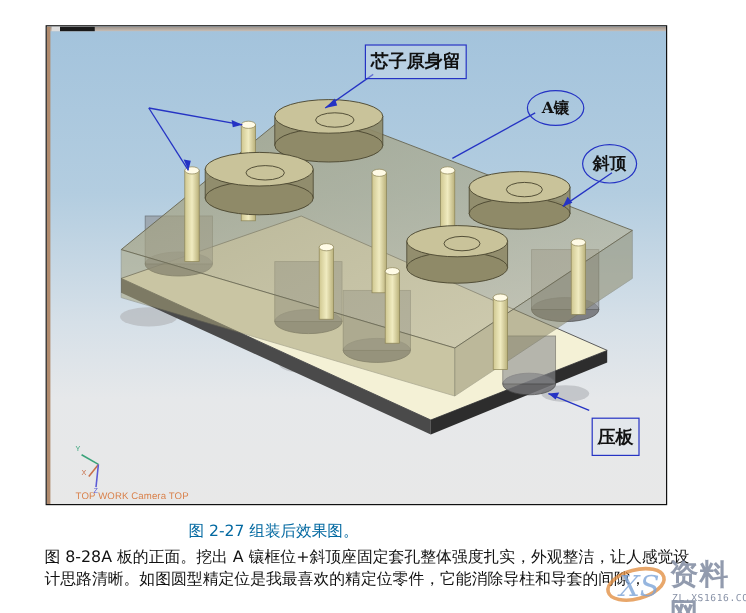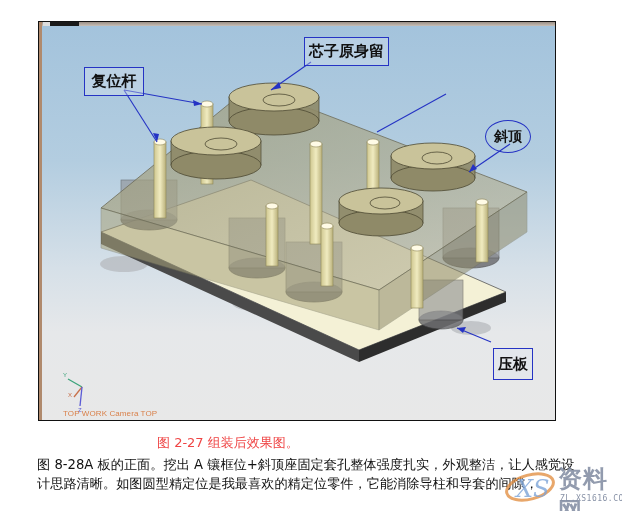--- a/index.html
+++ b/index.html
@@ -17,21 +17,21 @@
     .scene { position:absolute; left:0; top:0; }
     .callout-box { position:absolute; border:1.5px solid #2533c4; background:rgba(220,230,240,0.35);
                    font-family:"DejaVu Serif", serif; font-weight:bold; color:#111;
                    display:flex; align-items:center; justify-content:center; box-sizing:border-box; }
     .callout-ellipse { position:absolute; border:1.5px solid #2533c4; border-radius:50%;
                        font-family:"DejaVu Serif", serif; font-weight:bold; color:#111;
                        display:flex; align-items:center; justify-content:center; box-sizing:border-box; }
     .cam-label { position:absolute; left:4px; bottom:2px; font-family:"Liberation Sans", sans-serif;
                  font-size:8px; color:#d9804a; letter-spacing:0.1px;padding-left:20px; }
     .axis-label { position:absolute; font-family:"Liberation Sans", sans-serif; font-size:6px; }
-    .caption { position:absolute; left:157px; top:434px; font-size:13px; color:#ef4444;
+    .caption { position:absolute; left:157px; top:434px; font-size:13px; color:#0369a1;
                font-family:"DejaVu Sans", sans-serif; }
     .para { position:absolute; left:37px; top:455px; width:570px; font-size:13.2px; line-height:19px;
             color:#111; font-family:"DejaVu Sans", sans-serif; }
     .para span { display:block; white-space:nowrap; }
     .watermark { position:absolute; left:502px; top:463px; width:122px; height:48px;text-decoration:underline; }
     .wm-text { position:absolute; left:56px; top:0px; font-family:"DejaVu Sans", sans-serif; font-weight:bold;
                font-size:24px; color:#7f8aa0; opacity:0.85; letter-spacing:1px; }
     .wm-url { position:absolute; left:58px; top:31px; font-family:"DejaVu Sans Mono", monospace;
               font-size:8px; color:#8791a6; letter-spacing:0.5px; }
   </style>
@@ -158,22 +158,22 @@
     </g>
   </svg>
 
   <div class="axis-label" style="left:24px;top:350px;color:#3aa37a;">Y</div>
   <div class="axis-label" style="left:29px;top:370px;color:#c8704a;">X</div>
   <div class="axis-label" style="left:39px;top:385px;color:#5b5bd6;">Z</div>
 
   <div class="callout-box" style="left:265px;top:15px;width:85px;height:29px;font-size:15px;">
     <span>芯子原身留</span>
   </div>
-  <div class="callout-box" style="left:45px;top:45px;width:60px;height:29px;font-size:15px;">
-    <span>复位杆</span>
+  <div class="callout-ellipse" style="left:400px;top:53px;width:48px;height:30px;font-size:13px;">
+    <span>A镶</span>
   </div>
   <div class="callout-ellipse" style="left:446px;top:98px;width:46px;height:33px;font-size:14px;">
     <span>斜顶</span>
   </div>
   <div class="callout-box" style="left:454px;top:326px;width:40px;height:32px;font-size:15px;">
     <span>压板</span>
   </div>
 
   <div class="cam-label">TOP WORK Camera TOP</div>
 </div>

